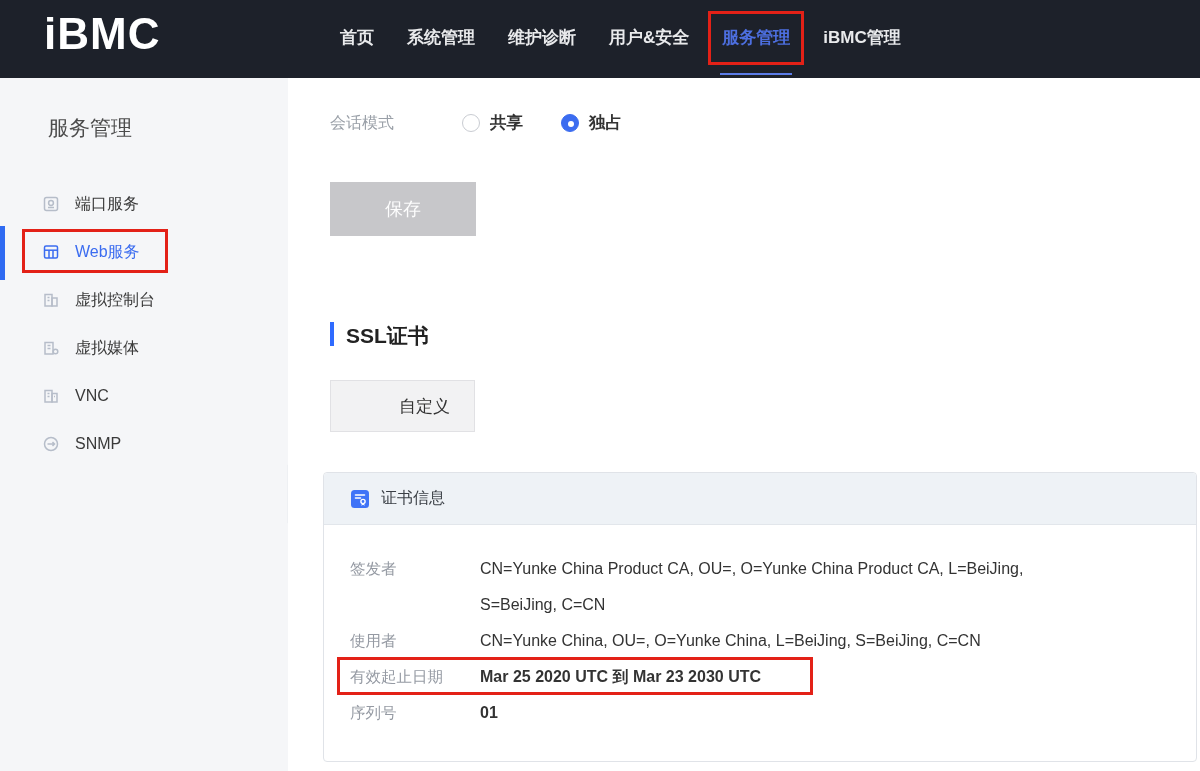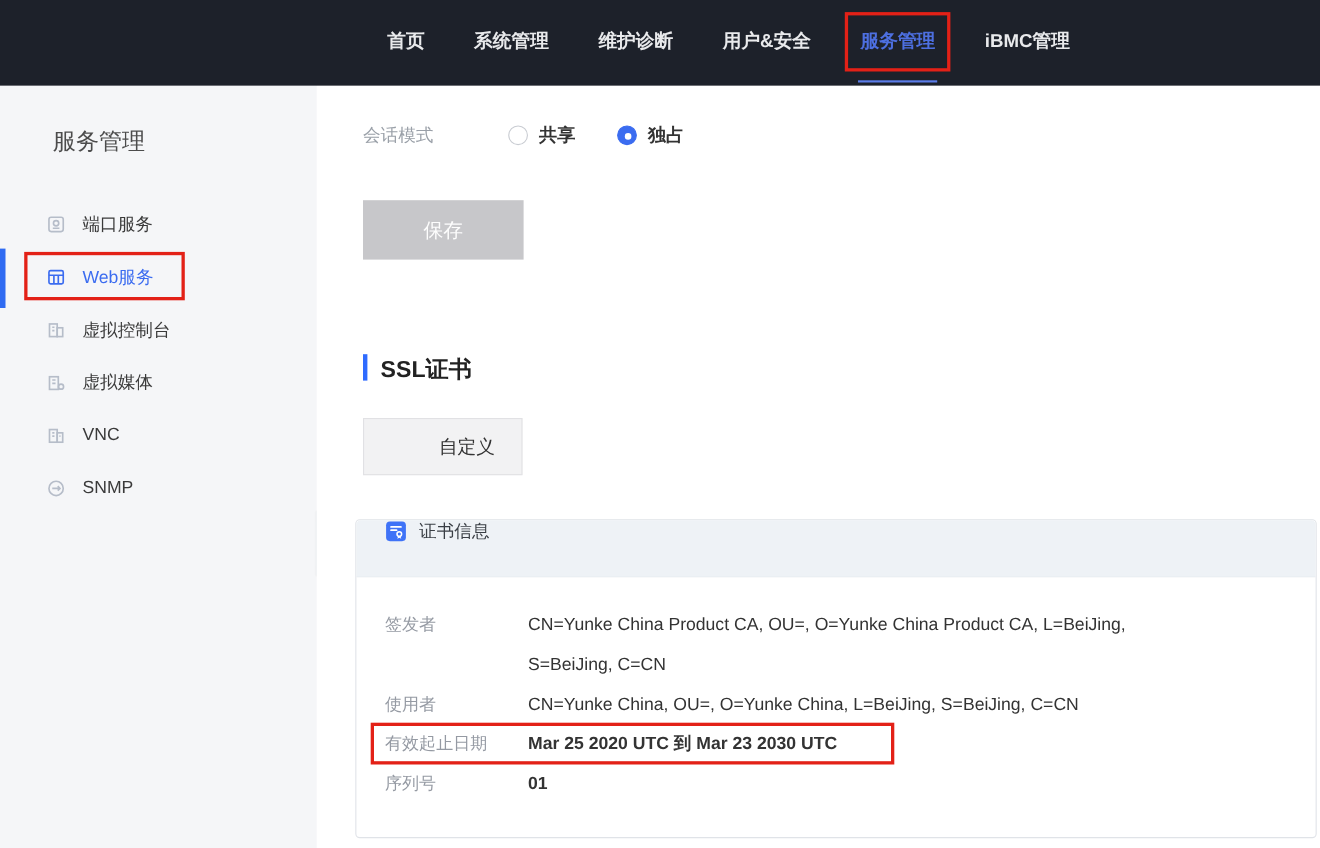--- a/index.html
+++ b/index.html
@@ -8,21 +8,21 @@
     font-family:"Liberation Sans","DejaVu Sans",sans-serif;
     background:#ffffff; color:#333; overflow:hidden; position:relative;
   }
 
   
   .topbar { position:absolute; left:0; top:0; width:1200px; height:78px; background:#1d212a; }
   .logo { position:absolute; left:44px; top:12px; font-size:44px; font-weight:bold;
           color:#ffffff; letter-spacing:1px; line-height:1; }
   .topnav { position:absolute; left:340px; top:26px; display:flex; gap:33px;
             font-size:17px; font-weight:bold; color:#e9eaec; }
-  .topnav .nav-item { position:relative; cursor:pointer; white-space:nowrap;margin-left:12px; }
+  .topnav .nav-item { position:relative; cursor:pointer; white-space:nowrap; }
   .topnav .nav-item.active { color:#4d6fe0; }
   .nav-redbox { position:absolute; left:-14px; right:-14px; top:-15px; bottom:-16px;
                 border:3px solid #e32117; }
   .nav-underline { position:absolute; left:-2px; right:-2px; bottom:-26px; height:2px;
                    background:#5b7ce8; }
 
   
   .sidebar { position:absolute; left:0; top:78px; width:288px; height:693px;
              background:#f5f6f8; }
   .sidebar-title { padding:36px 0 0 48px; font-size:21px; color:#4c4c4c; height:64px; }
@@ -61,36 +61,37 @@
   .section-bar { width:4px; height:24px; background:#2f6bff; }
   .section-title { font-size:21px; font-weight:bold; color:#222; }
 
   .custom-btn { margin-top:30px; width:145px; height:52px; background:#f2f2f3;
                 border:1px solid #e1e1e4; color:#333; font-size:17px; font-family:inherit;
                 cursor:pointer; display:block;padding-left:44px; }
 
   .cert-panel { margin-top:40px; margin-left:-7px; width:874px; height:290px;
                 border:1px solid #e0e3e8; border-radius:4px; background:#fff; }
   .cert-head { height:52px; background:#eef2f6; border-bottom:1px solid #e2e6eb;
-               border-radius:4px 4px 0 0; display:flex; align-items:flex-start; gap:11px;
+               border-radius:4px 4px 0 0; display:flex; align-items:center; gap:11px;
                padding-left:26px; }
   .cert-head-title { font-size:16px; color:#3a3f45; }
   .cert-body { padding:26px 26px 0 26px; }
   .cert-row { display:flex; line-height:36px; position:relative; }
   .cert-label { width:130px; flex:0 0 130px; font-size:15.5px; color:#959aa3; }
   .cert-value { font-size:16px; color:#333; }
   .row-redbox { position:absolute; left:-13px; top:-2px; width:476px; height:38px;
                 border:3px solid #e32117; pointer-events:none; }
 
   svg { display:block; }
 </style>
 </head>
 <body>
 
 <div class="topbar">
+  <div class="logo">iBMC</div>
   <div class="topnav">
     <span class="nav-item">首页</span>
     <span class="nav-item">系统管理</span>
     <span class="nav-item">维护诊断</span>
     <span class="nav-item">用户&amp;安全</span>
     <span class="nav-item active">
       <span>服务管理</span>
       <span class="nav-redbox"></span>
       <span class="nav-underline"></span>
     </span>

